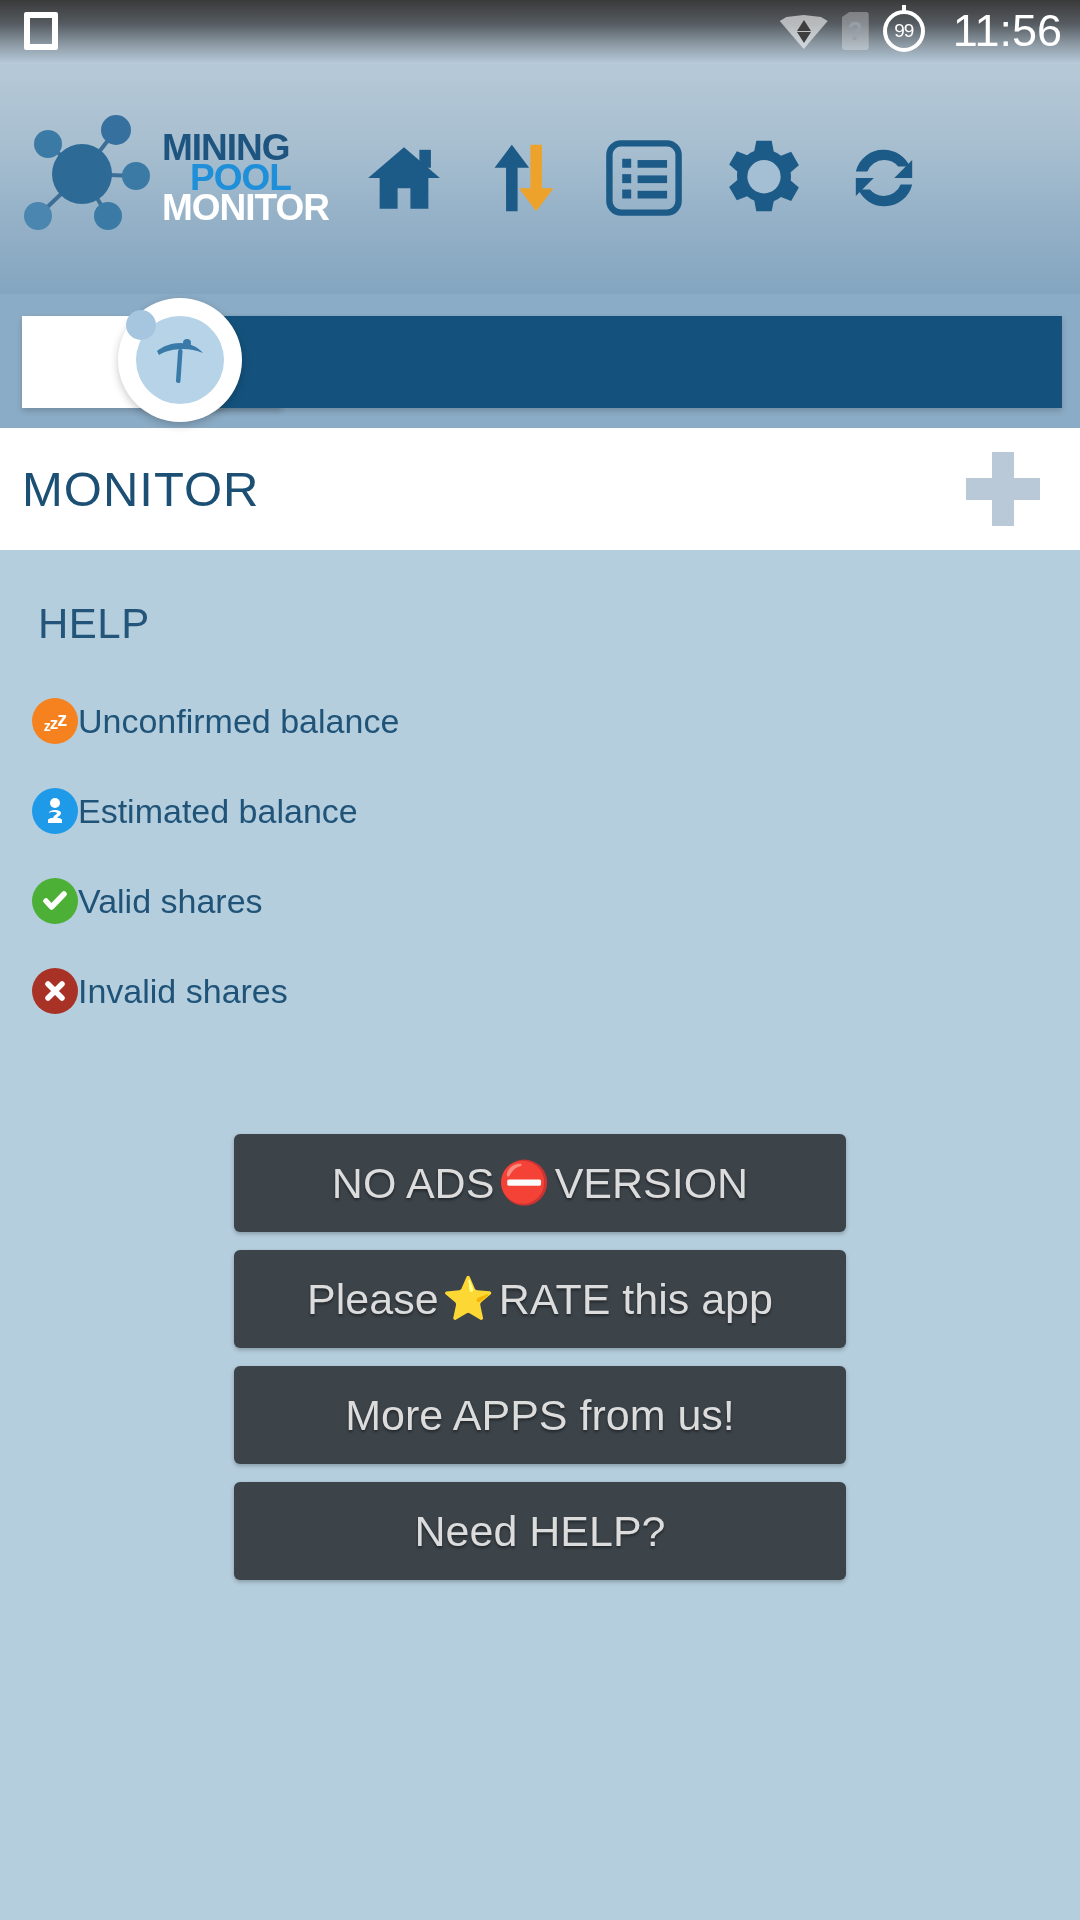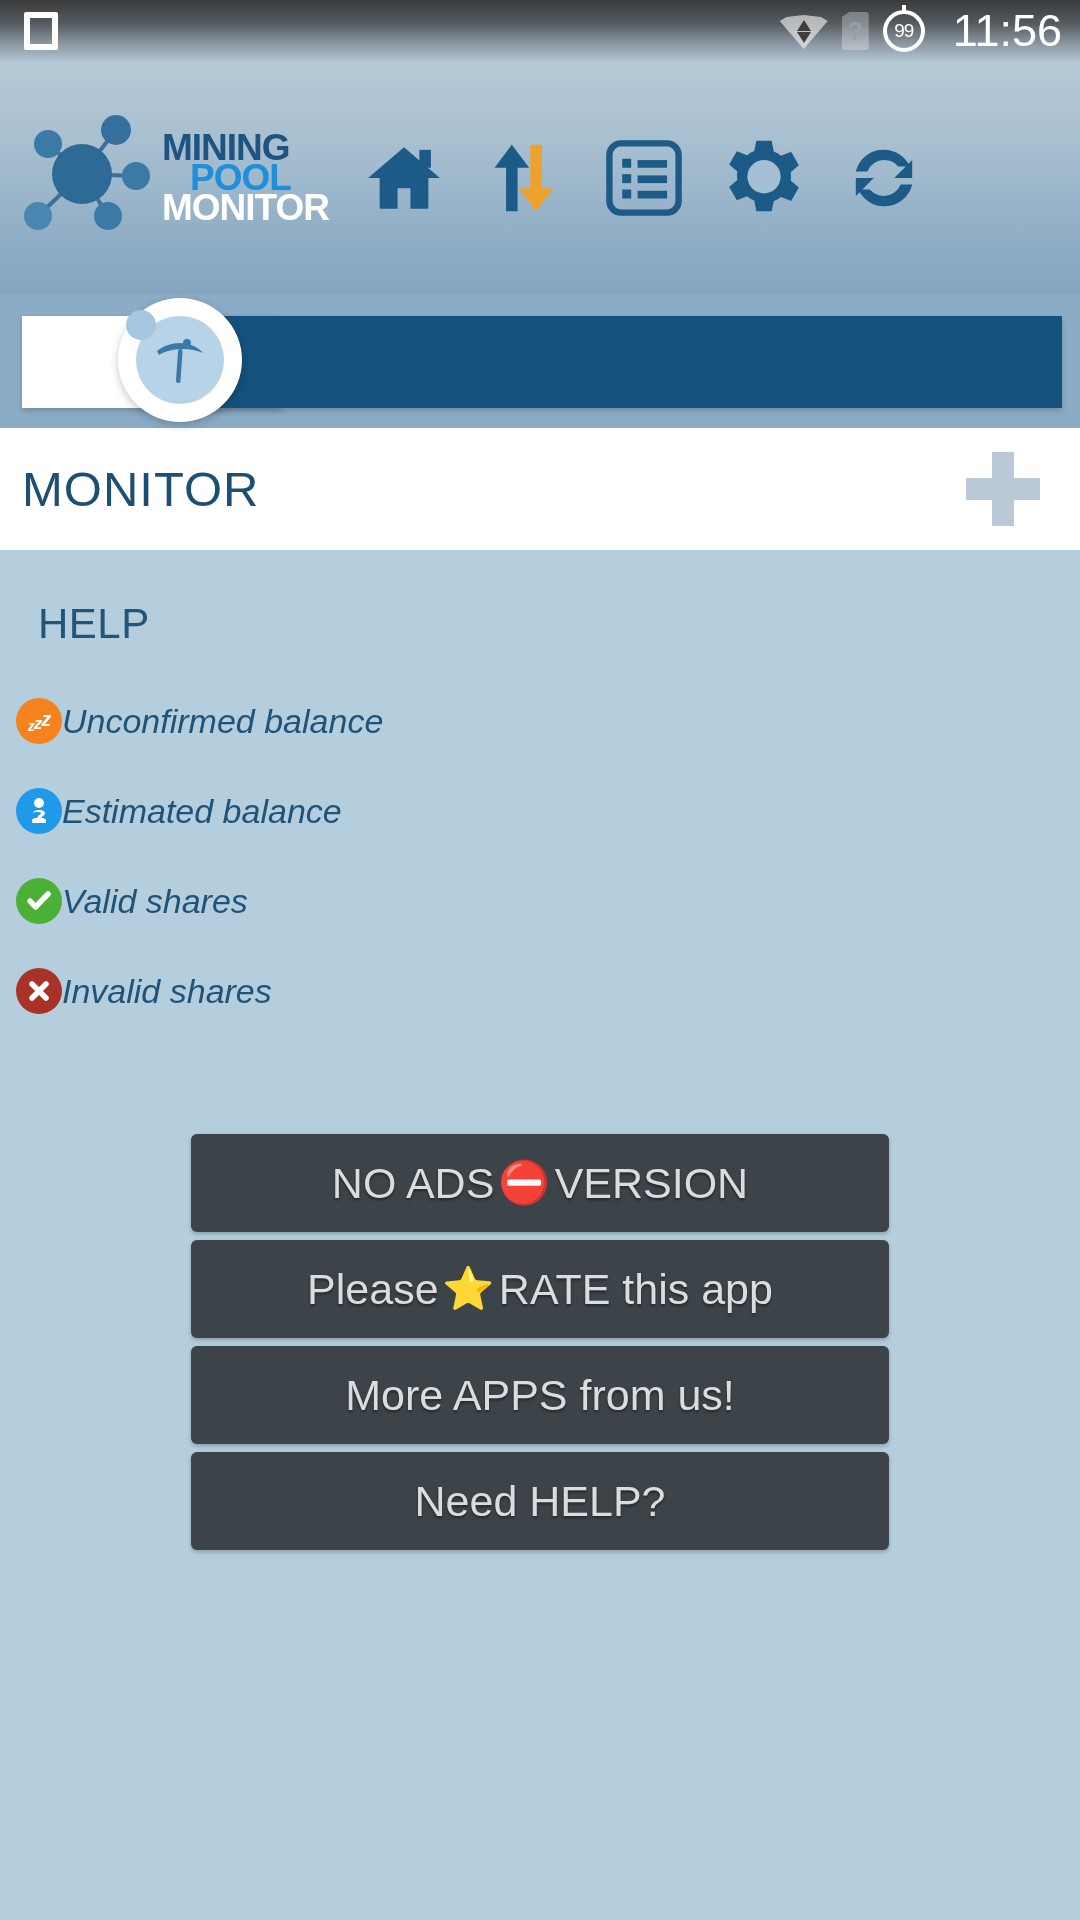--- a/index.html
+++ b/index.html
@@ -207,21 +207,21 @@
   }
   .section-title {
     font-size: 42px;
     font-weight: normal;
     color: #23557a;
     padding-left: 38px;
     letter-spacing: 0.5px;
     margin-bottom: 28px;
   }
 
-  .legend-list { padding-left: 16px; font-style: italic; }
+  .legend-list { padding-left: 32px; }
   .legend-row {
     display: flex;
     align-items: center;
     height: 90px;
   }
   .legend-ic {
     width: 46px; height: 46px;
     border-radius: 50%;
     flex: 0 0 46px;
     display: flex; align-items: center; justify-content: center;
@@ -243,24 +243,24 @@
     line-height: 1;
     letter-spacing: -1px;
   }
   .zzz .z1 { font-size: 14px; vertical-align: -2px; }
   .zzz .z2 { font-size: 17px; }
   .zzz .z3 { font-size: 20px; vertical-align: 3px; }
 
   
   .btn-stack {
     margin: 98px auto 16px auto;
-    width: 698px;
+    width: 612px;
     display: flex;
     flex-direction: column;
-    gap: 8px;
+    gap: 18px;
   }
   .dark-btn {
     height: 98px;
     background: #3c444a;
     border-radius: 6px;
     border: none;
     color: #dcdcdc;
     font-size: 43px;
     font-family: "Liberation Sans", sans-serif;
     display: flex;

